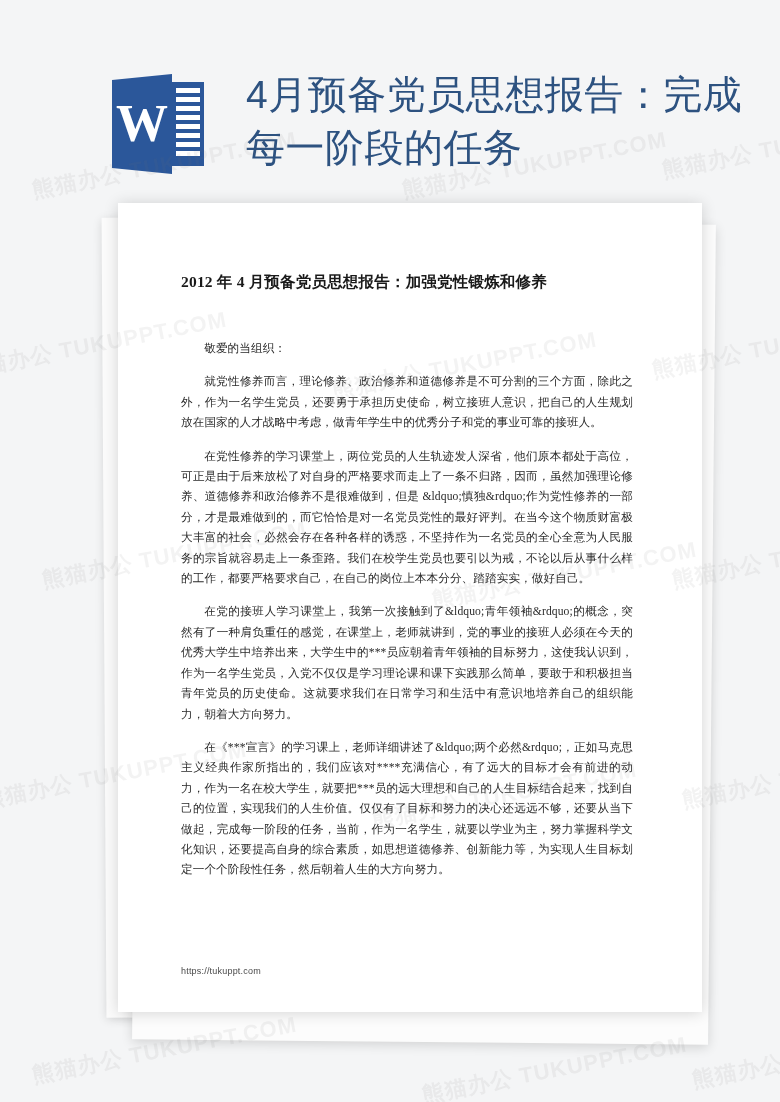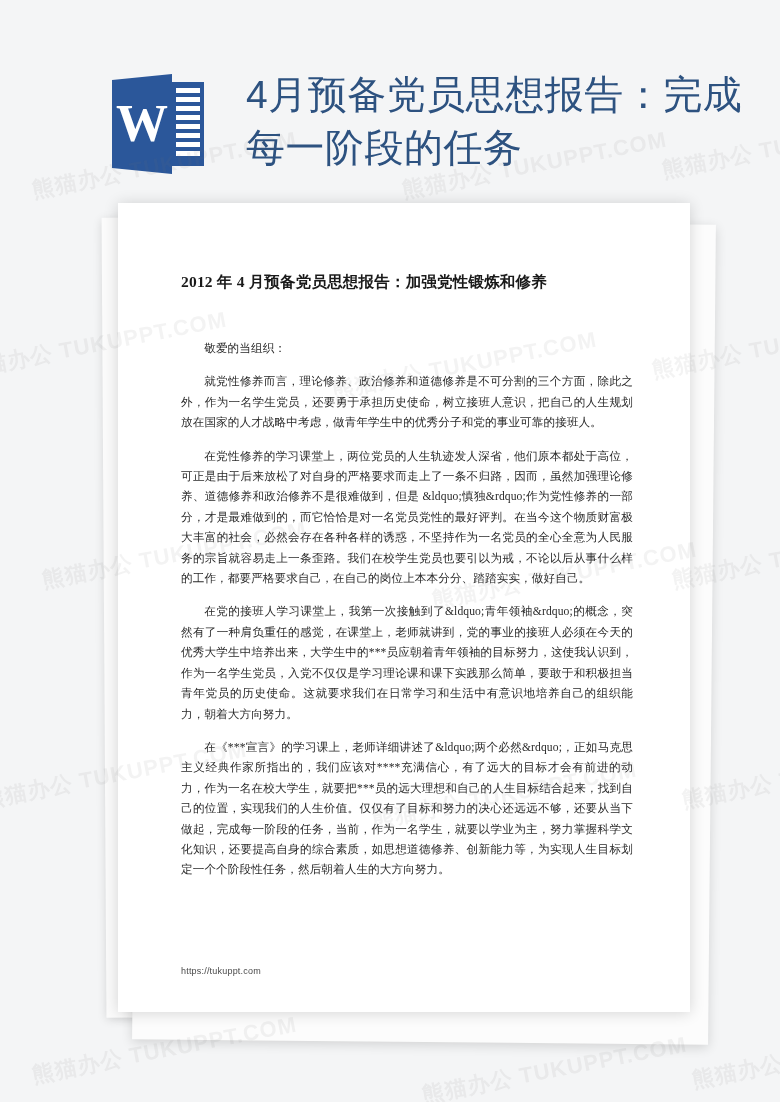--- a/index.html
+++ b/index.html
@@ -93,20 +93,21 @@
     box-shadow: 0 3px 12px rgba(0,0,0,0.14);
     transform: rotate(0.55deg);
   }
   .sheet-main {
     left: 118px;
     top: 203px;
     width: 572px;
     height: 809px;
     box-shadow: 0 1px 14px rgba(0,0,0,0.16);
     z-index: 15;
+    padding-left: 12px;
   }
 
   
   .doc-inner {
     position: absolute;
     left: 0;
     top: 0;
     width: 572px;
     height: 809px;
     padding: 0;

